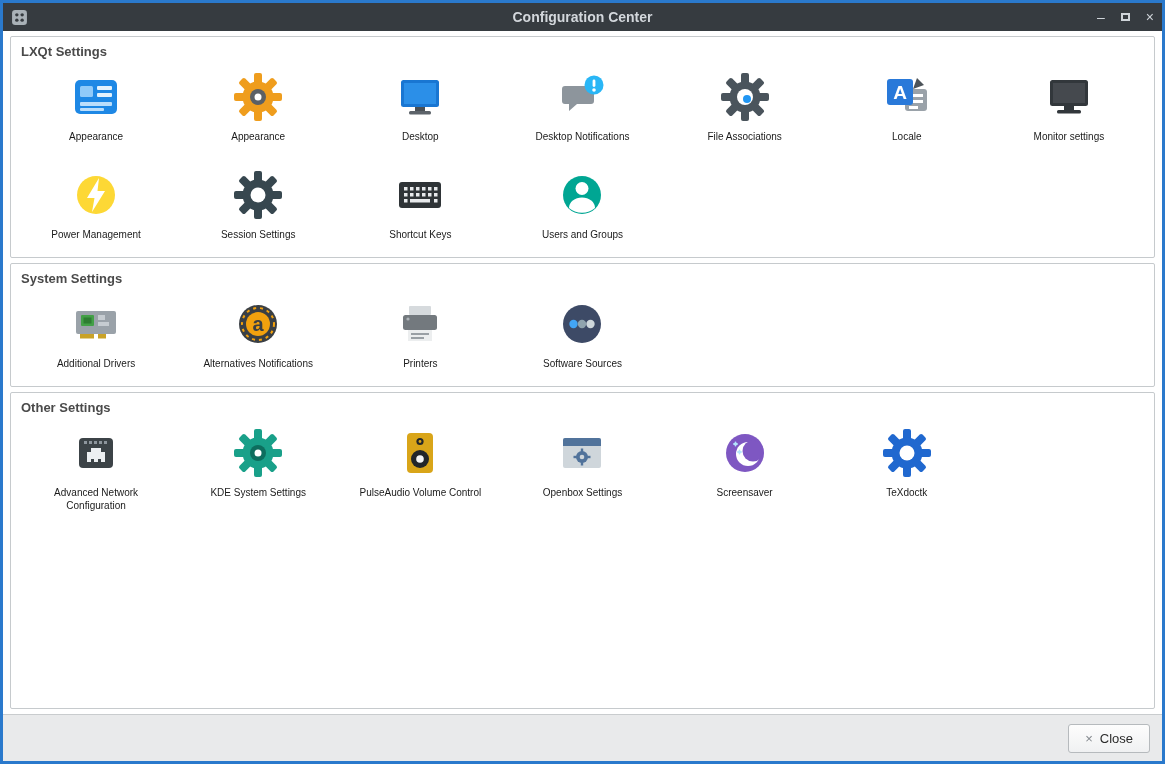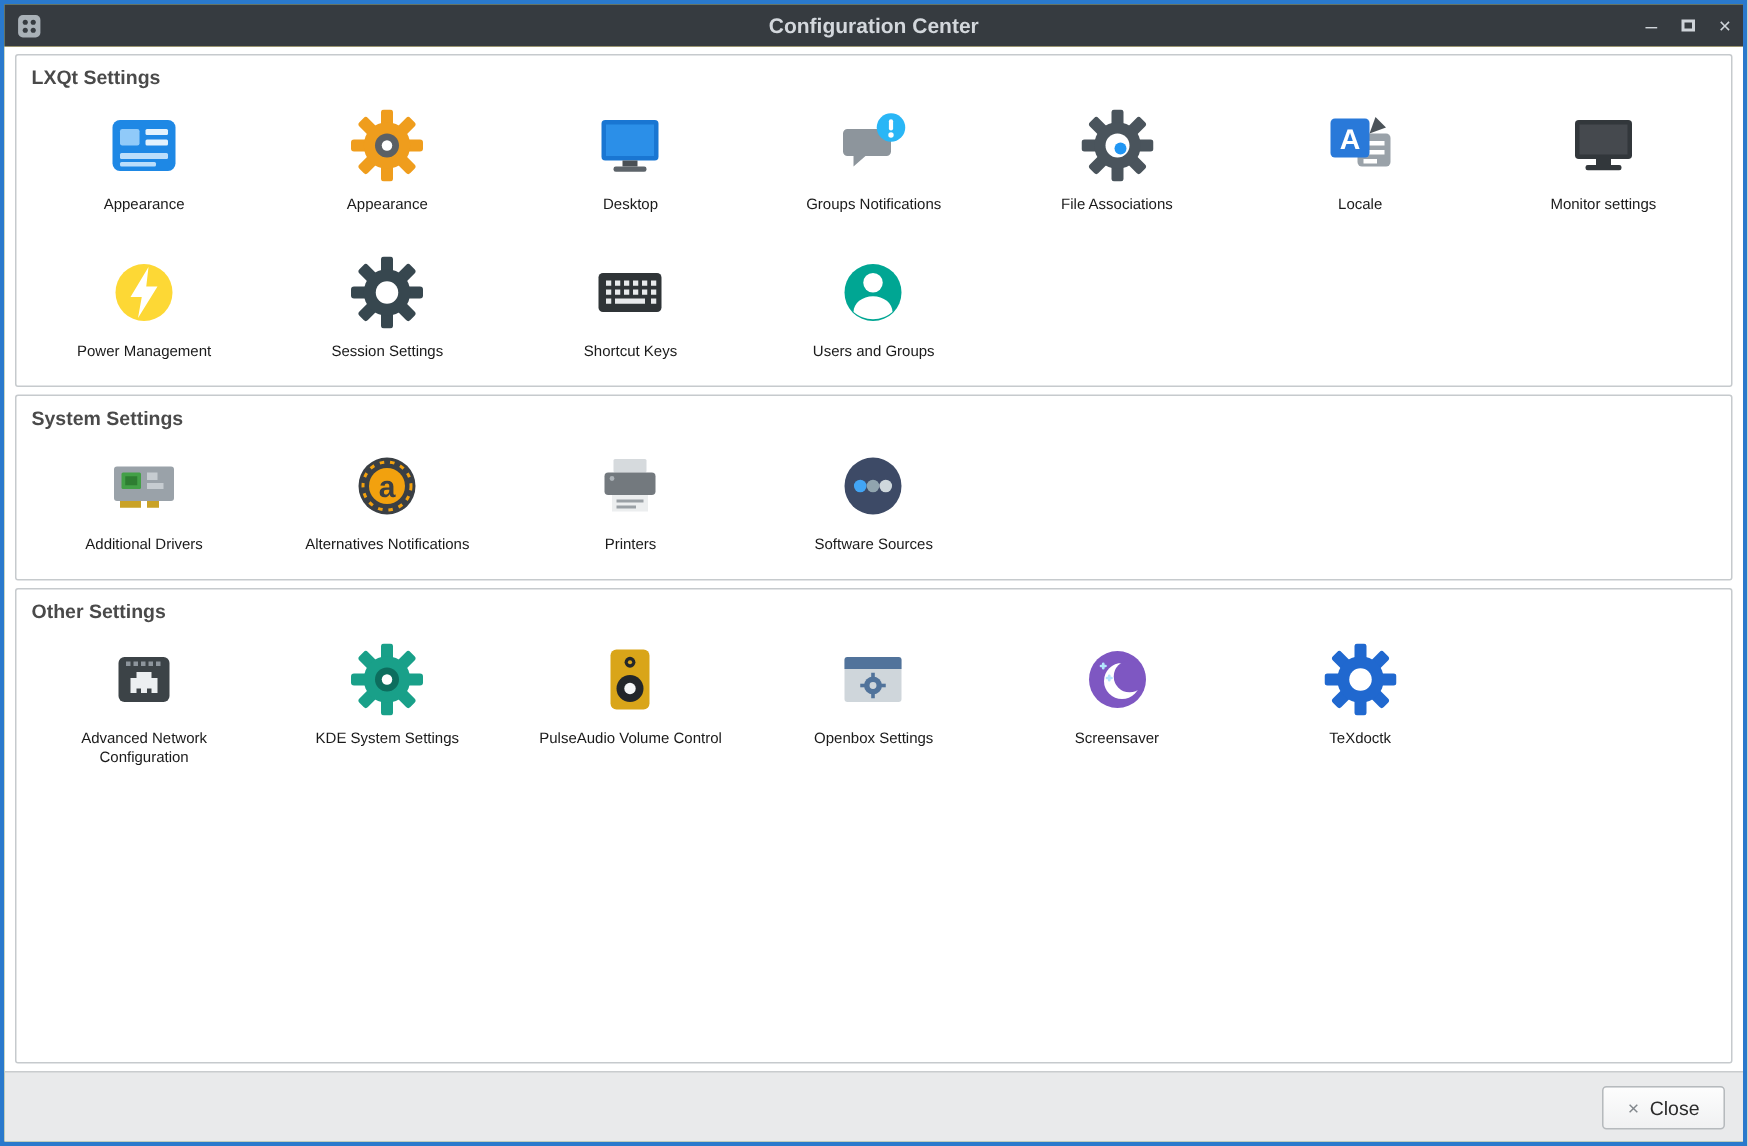--- a/index.html
+++ b/index.html
@@ -113,21 +113,21 @@
 
         <div class="tile">
           <span class="ticon">
               <svg viewBox="0 0 48 48">
                 <path d="M7 13h26a3 3 0 0 1 3 3v12a3 3 0 0 1-3 3H19l-8 7v-7H7a3 3 0 0 1-3-3V16a3 3 0 0 1 3-3z" fill="#8d959c"></path>
                 <circle cx="36" cy="12" r="9.5" fill="#29b6f6"></circle>
                 <rect x="34.6" y="6.5" width="2.8" height="7.5" rx="1.4" fill="#fff"></rect>
                 <circle cx="36" cy="17" r="1.8" fill="#fff"></circle>
               </svg>
             </span>
-          <span class="tlabel">Groups Notifications</span>
+          <span class="tlabel">Desktop Notifications</span>
         </div>
 
         <div class="tile">
           <span class="ticon">
               <svg viewBox="0 0 48 48">
                 <use href="#gearshape" fill="#4a545c"></use>
                 <circle cx="24" cy="24" r="8" fill="#fff"></circle>
                 <circle cx="26" cy="26" r="4" fill="#2196f3"></circle>
               </svg>
             </span>

